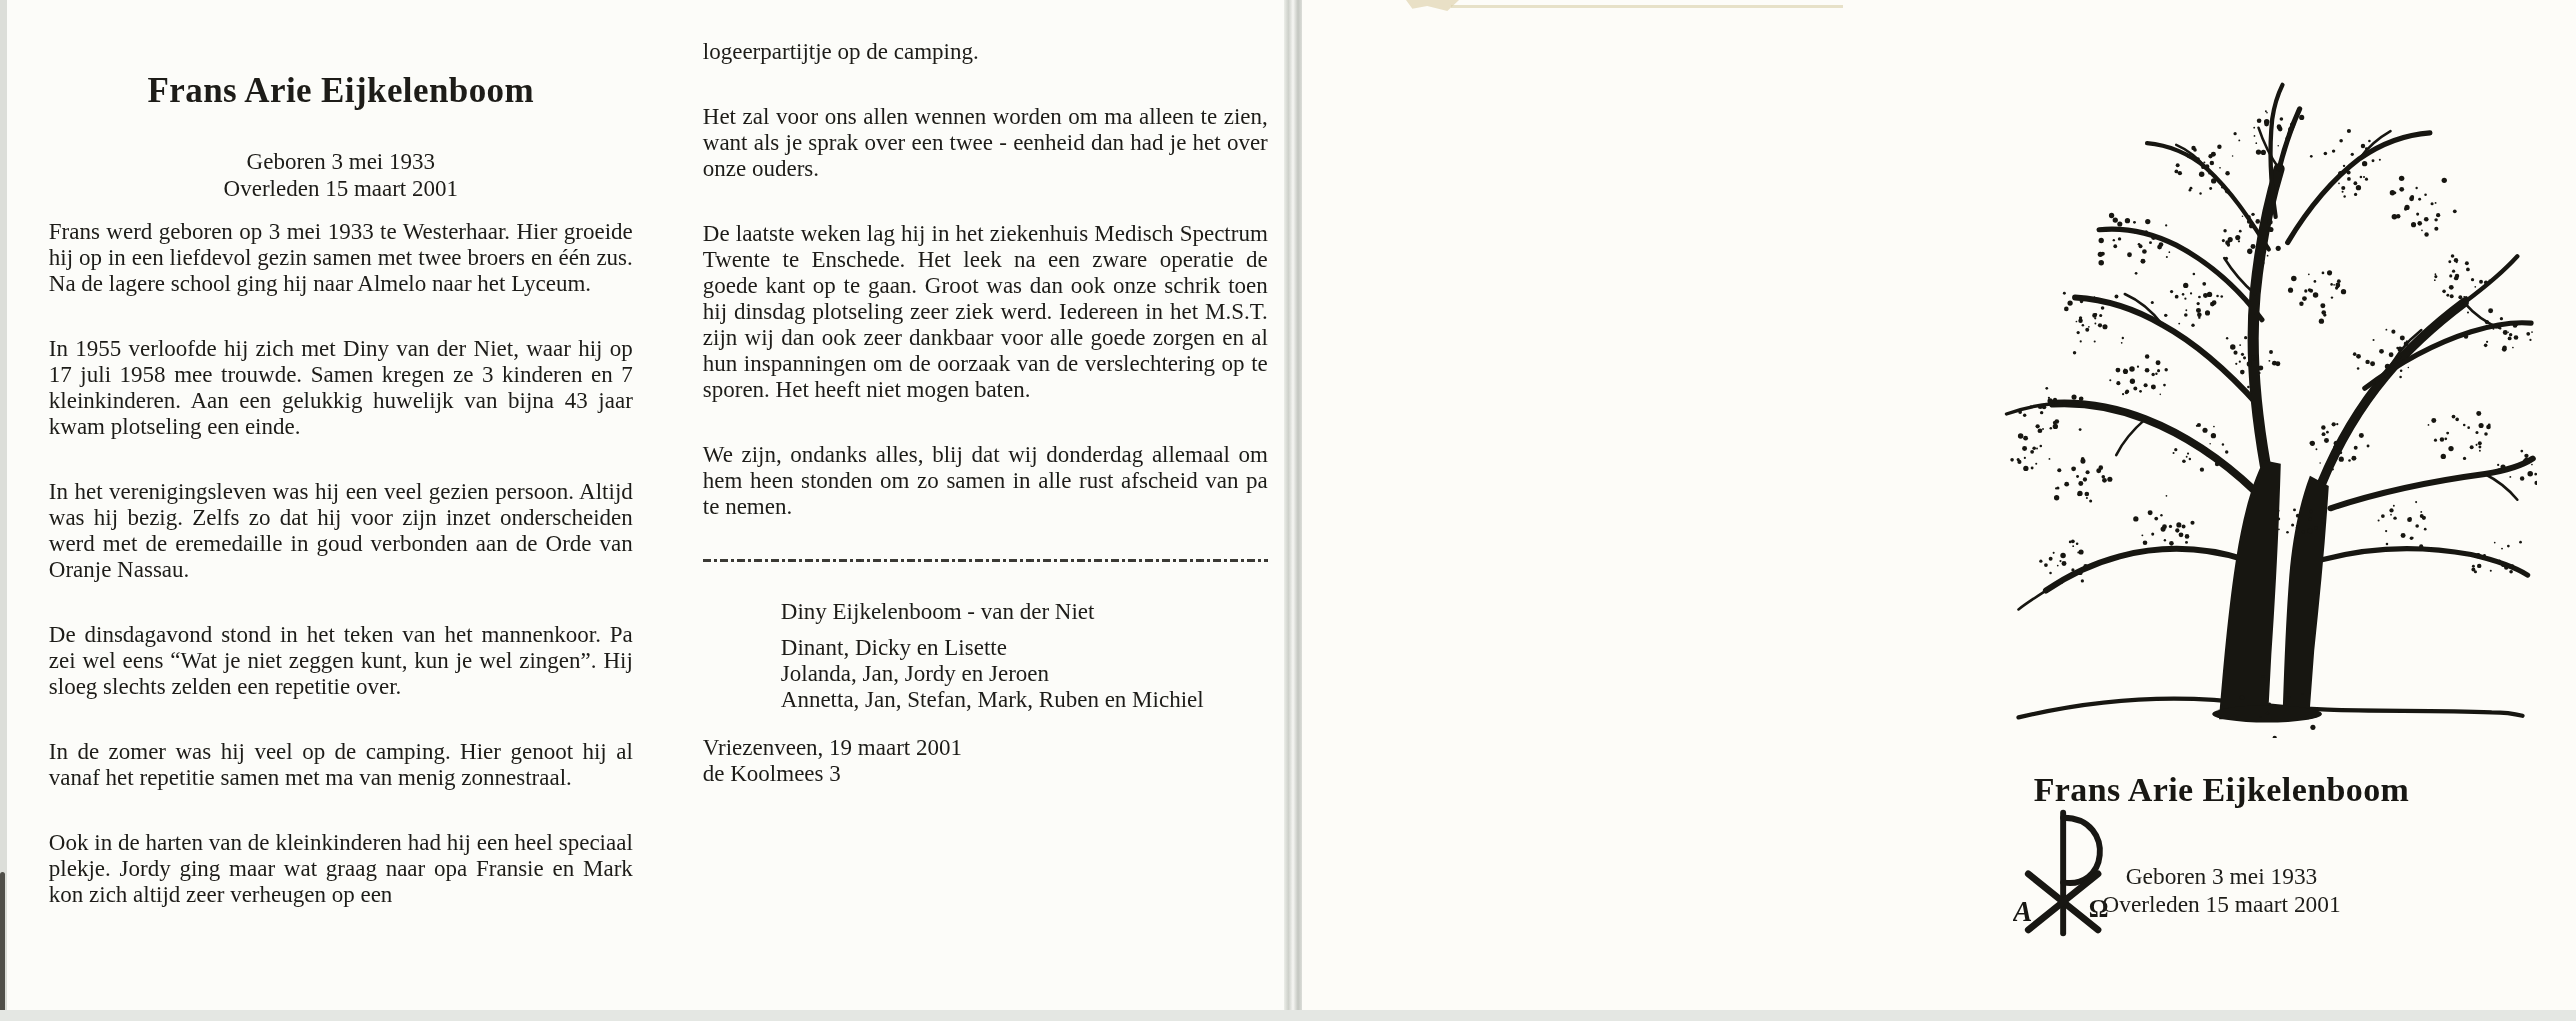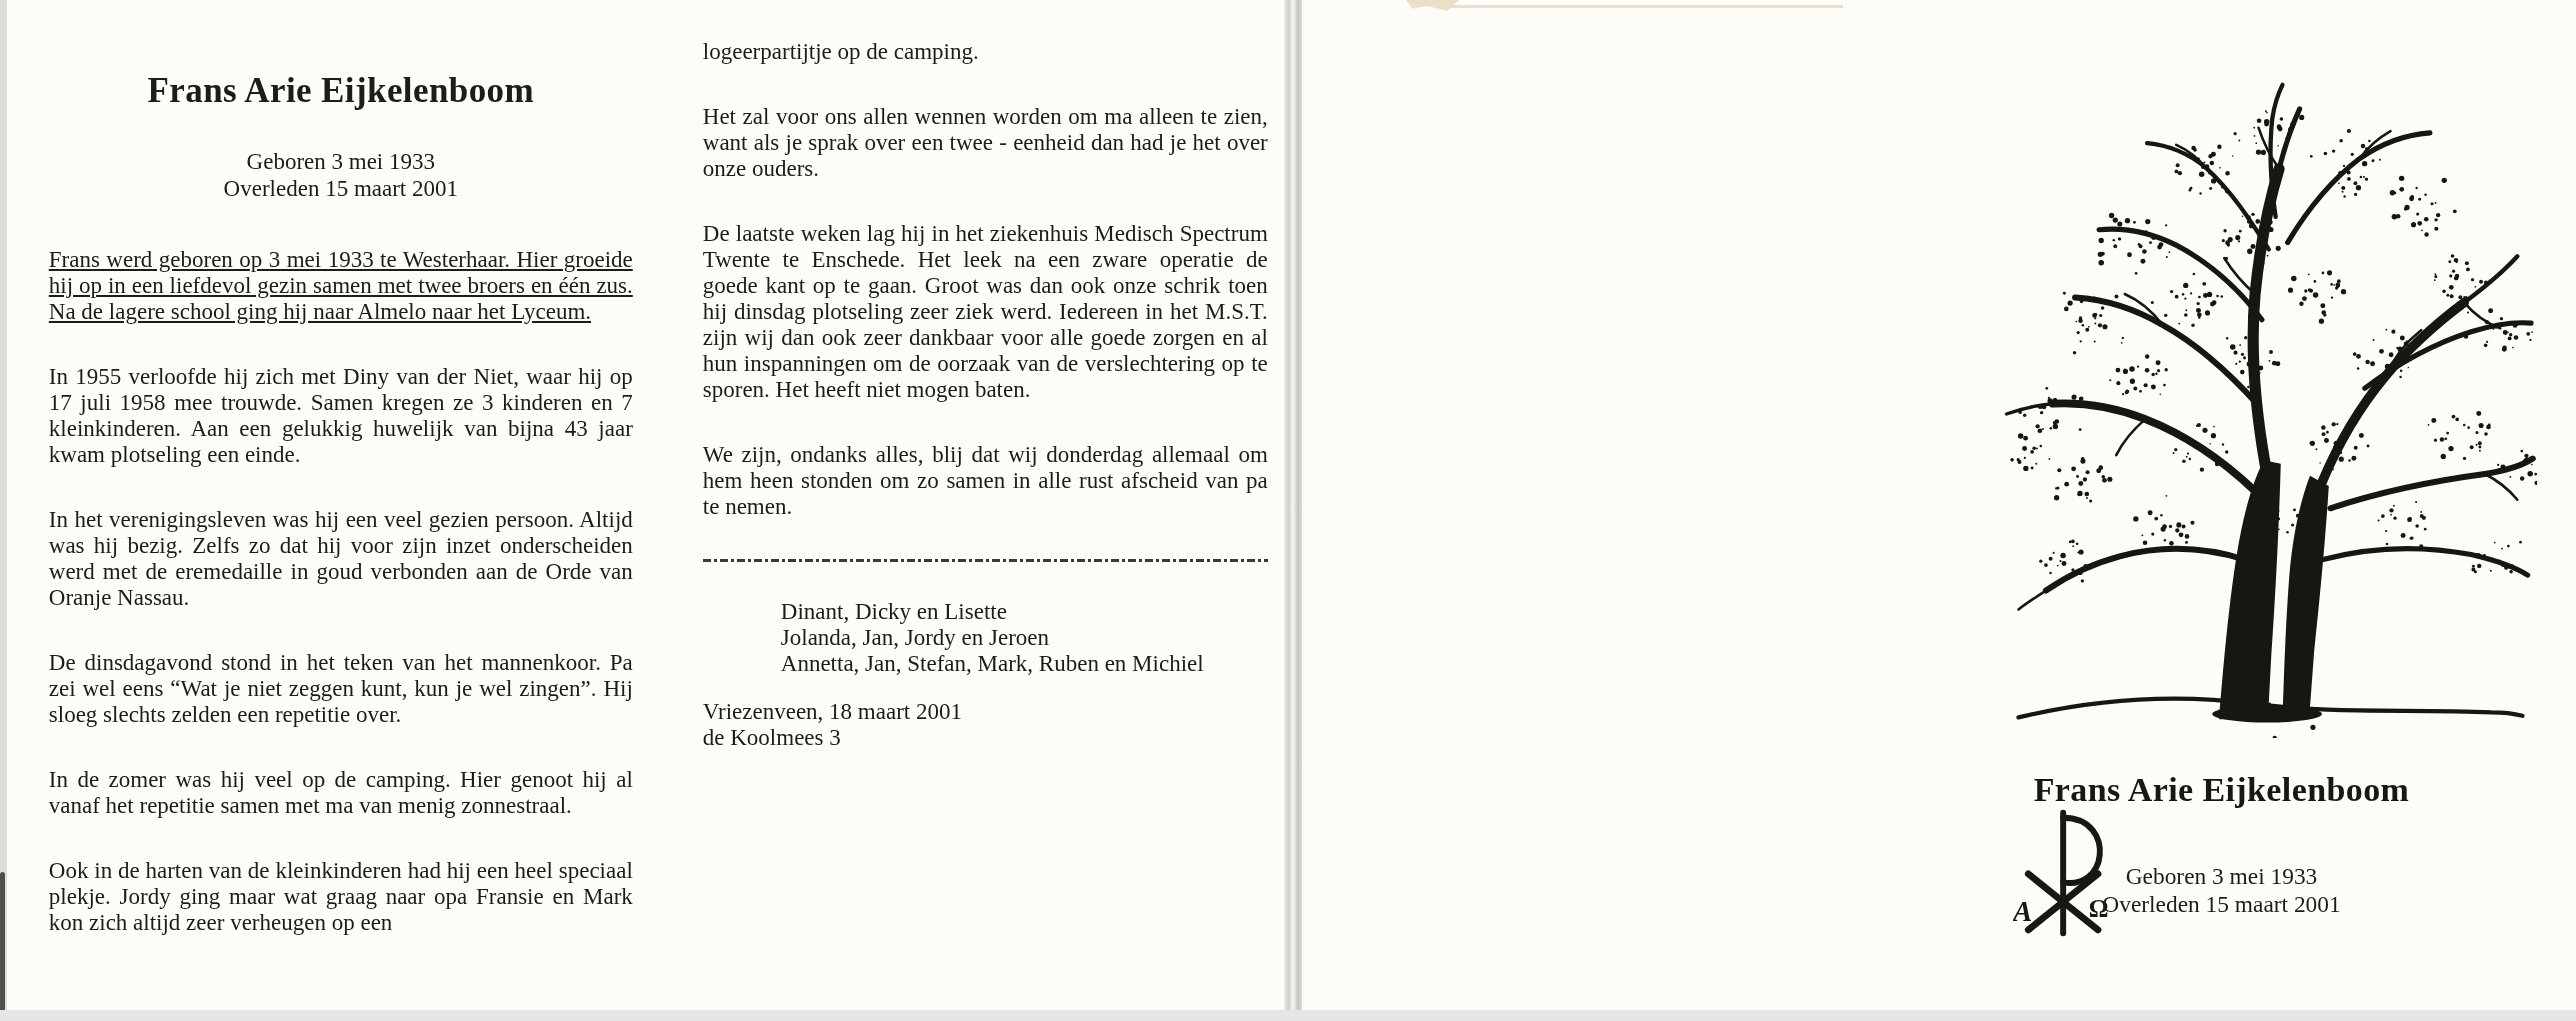--- a/index.html
+++ b/index.html
@@ -24,21 +24,21 @@
   .tan-line{position:absolute;left:1451px;top:5.1px;width:392px;height:2.6px;background:#dcd2ad;opacity:.65;}
 
   
   .col{position:absolute;top:0;}
   .col1{left:42px;width:584px;}
   .col2{left:696px;width:565px;}
   .col p{margin:0 0 39px 0;font-size:23px;line-height:26px;text-align:justify;}
   h1.card-title{margin:70px 0 0 0;font-size:35px;line-height:41px;font-weight:bold;
     text-align:center;letter-spacing:0.4px;}
   .dates{margin-top:37px;text-align:center;font-size:23px;line-height:27px;}
-  .col1 .first-par{margin-top:45px;text-decoration:underline;}
+  .col1 .first-par{margin-top:17px;}
   .col2 .first-par{margin-top:39px;}
   .separator{height:2.6px;width:100%;margin:31px 0 37px 0;
     background:repeating-linear-gradient(90deg,#3b3a35 0 7.7px,transparent 7.7px 11px,#3b3a35 11px 13.6px,transparent 13.6px 17px);}
   .signatories{margin-top:37px;padding-left:78px;font-size:23px;line-height:26px;}
   .sig-head{margin-bottom:10.2px;}
   .place-block{margin-top:22px;font-size:23px;line-height:26px;}
 
   
   .tree-wrap{position:absolute;left:690px;top:78px;width:545px;height:660px;}
   .front-name{position:absolute;left:664px;top:771px;width:511px;text-align:center;
@@ -69,26 +69,27 @@
       <p>Ook in de harten van de kleinkinderen had hij een heel speciaal plekje. Jordy ging maar wat graag naar opa Fransie en Mark kon zich altijd zeer verheugen op een</p>
     </div>
 
     <div class="col col2">
       <p class="first-par">logeerpartijtje op de camping.</p>
       <p>Het zal voor ons allen wennen worden om ma alleen te zien, want als je sprak over een twee - eenheid dan had je het over onze ouders.</p>
       <p>De laatste weken lag hij in het ziekenhuis Medisch Spectrum Twente te Enschede. Het leek na een zware operatie de goede kant op te gaan. Groot was dan ook onze schrik toen hij dinsdag plotseling zeer ziek werd. Iedereen in het M.S.T. zijn wij dan ook zeer dankbaar voor alle goede zorgen en al hun inspanningen om de oorzaak van de verslechtering op te sporen. Het heeft niet mogen baten.</p>
       <p>We zijn, ondanks alles, blij dat wij donderdag allemaal om hem heen stonden om zo samen in alle rust afscheid van pa te nemen.</p>
       <div class="separator"></div>
       <div class="signatories">
+        <div class="sig-head">Diny Eijkelenboom - van der Niet</div>
         <div>Dinant, Dicky en Lisette</div>
         <div>Jolanda, Jan, Jordy en Jeroen</div>
         <div>Annetta, Jan, Stefan, Mark, Ruben en Michiel</div>
       </div>
       <div class="place-block">
-        <div>Vriezenveen, 18 maart 2001</div>
+        <div>Vriezenveen, 19 maart 2001</div>
         <div>de Koolmees 3</div>
       </div>
     </div>
   </div>
 
   <div class="fold"></div>
 
   <div class="card card-right">
 
     <div class="tree-wrap">

